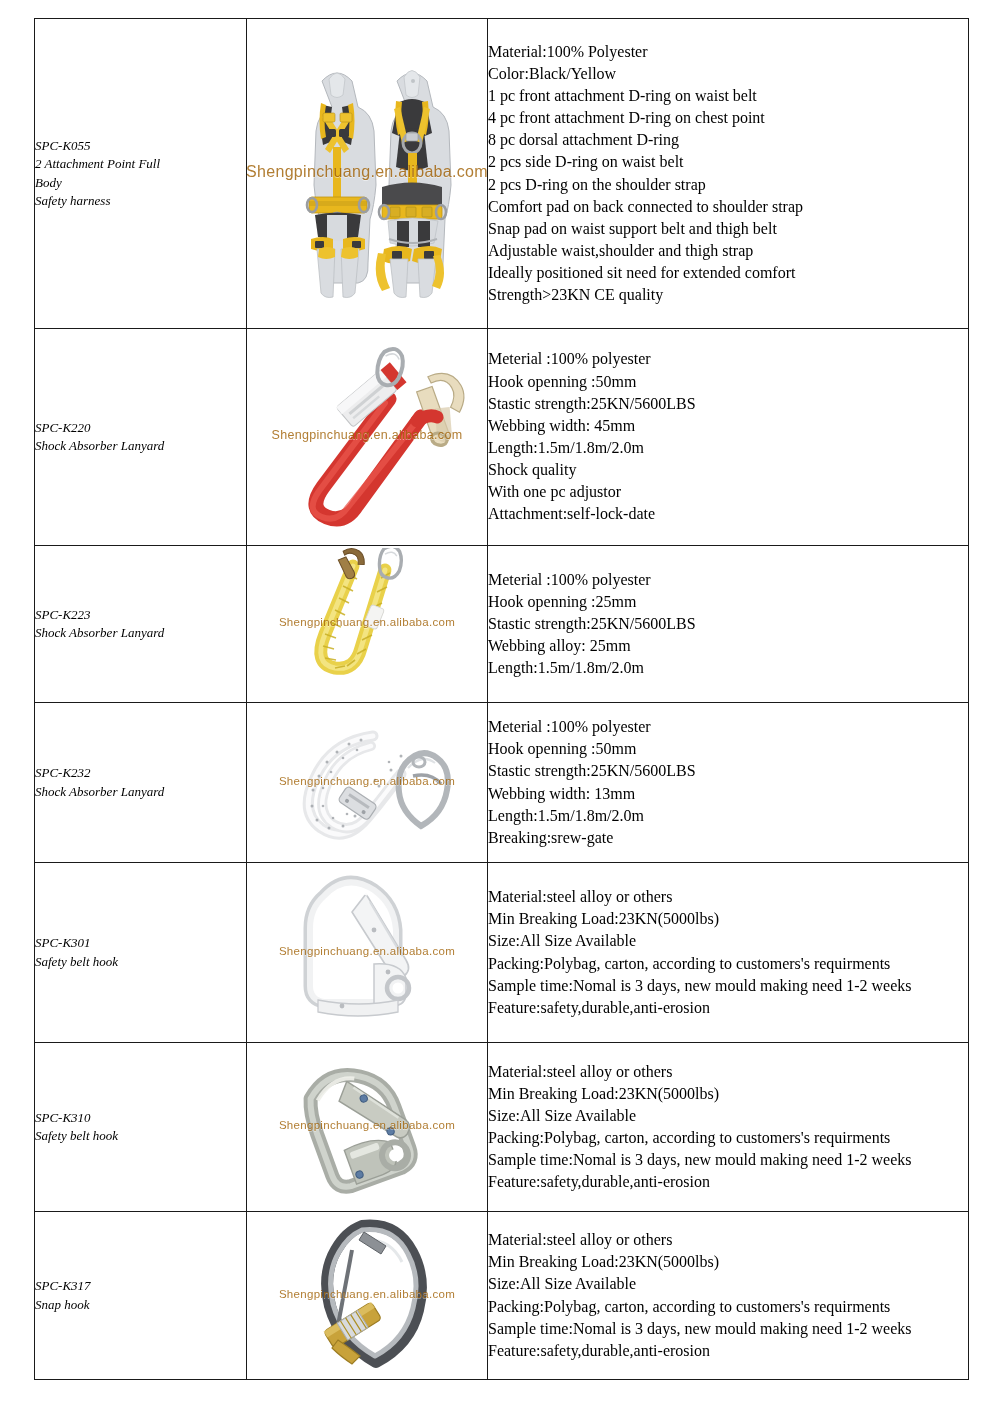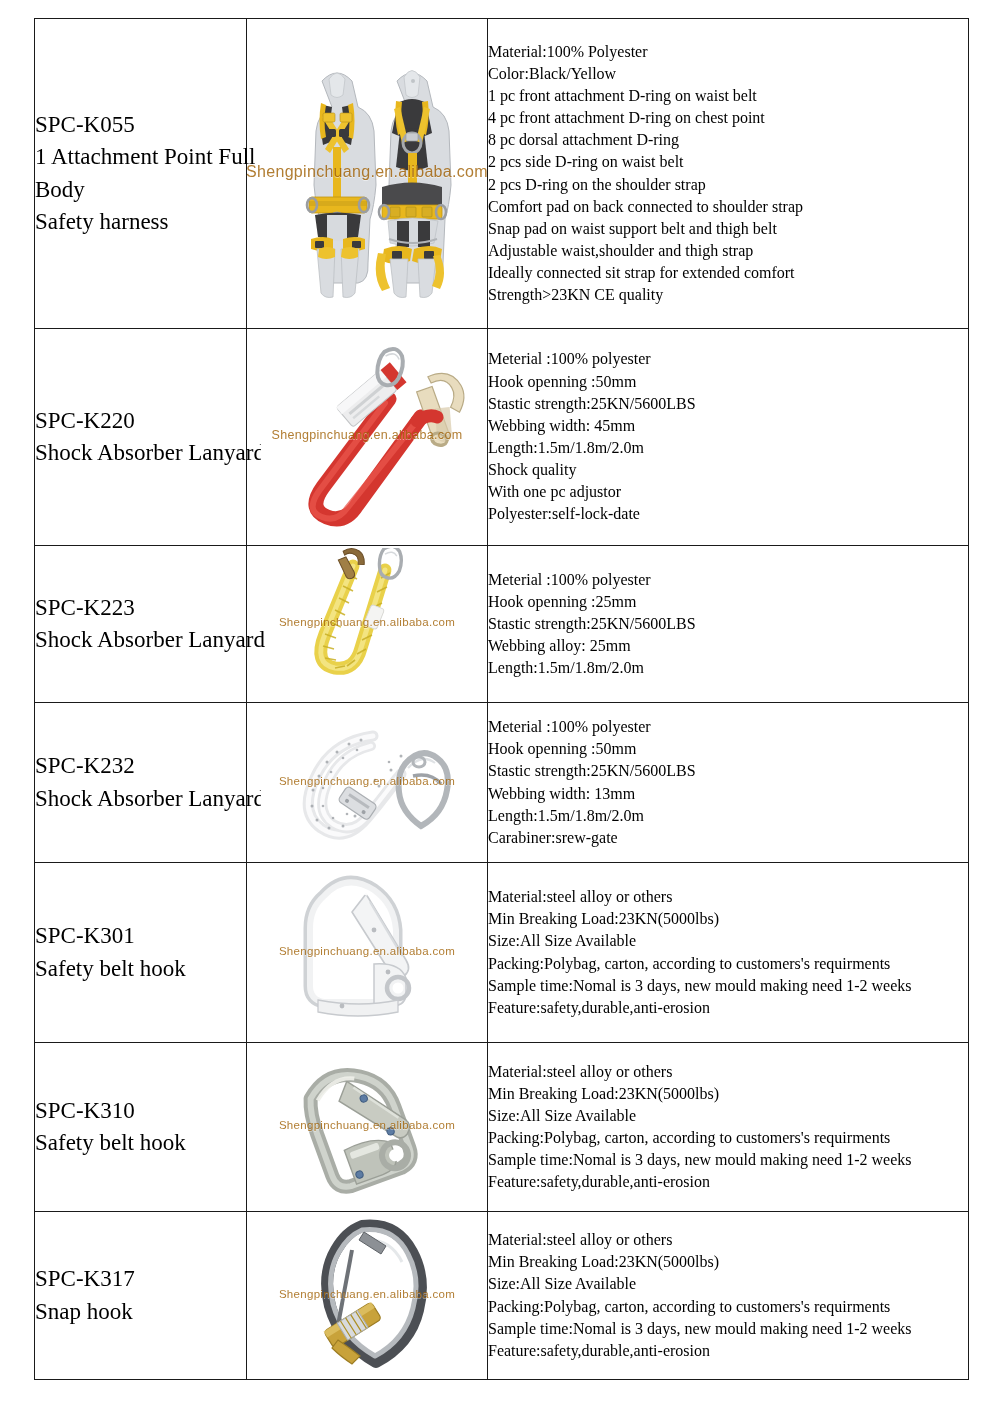--- a/index.html
+++ b/index.html
@@ -39,23 +39,24 @@
     padding: 0;
     background: #ffffff;
   }
 
   col.c-code  { width: 212px; }
   col.c-img   { width: 241px; }
   col.c-spec  { width: 481px; }
 
   td.code-cell {
     padding: 6px 0 6px 10px;
-    font-size: 23px;
+    font-size: 13px;
     line-height: 1.40;
     vertical-align: middle;
+    font-style: italic;
   }
   td.code-cell .code-line { white-space: pre; }
 
   td.img-cell {
     text-align: center;
     vertical-align: middle;
     padding: 6px 2px;
   }
 
   td.spec-cell {
@@ -101,21 +102,21 @@
     <colgroup>
       <col class="c-code">
       <col class="c-img">
       <col class="c-spec">
     </colgroup>
     <tbody>
 
       <tr style="height:310px">
         <td class="code-cell">
           <div class="code-line">SPC-K055</div>
-          <div class="code-line">1 Attachment Point Full</div>
+          <div class="code-line">2 Attachment Point Full</div>
           <div class="code-line">Body</div>
           <div class="code-line">Safety harness</div>
         </td>
         <td class="img-cell">
           <div class="stage">
             <svg width="200" height="258" viewBox="0 0 200 258">
               <rect x="0" y="0" width="200" height="258" fill="#ffffff"></rect>
 
               <g>
 
@@ -211,21 +212,21 @@
           <div class="spec-line">Material:100% Polyester</div>
           <div class="spec-line">Color:Black/Yellow</div>
           <div class="spec-line">1 pc front  attachment D-ring on waist belt</div>
           <div class="spec-line">4 pc front attachment  D-ring on chest point</div>
           <div class="spec-line">8 pc dorsal attachment D-ring</div>
           <div class="spec-line">2 pcs side D-ring on waist belt</div>
           <div class="spec-line">2 pcs D-ring on the shoulder strap</div>
           <div class="spec-line">Comfort pad on back connected to shoulder strap</div>
           <div class="spec-line">Snap pad on waist support belt and thigh belt</div>
           <div class="spec-line">Adjustable waist,shoulder and thigh strap</div>
-          <div class="spec-line">Ideally connected sit strap for extended  comfort</div>
+          <div class="spec-line">Ideally positioned sit need for extended  comfort</div>
           <div class="spec-line">Strength&gt;23KN   CE quality</div>
         </td>
       </tr>
 
       <tr style="height:217px">
         <td class="code-cell">
           <div class="code-line">SPC-K220</div>
           <div class="code-line">Shock Absorber Lanyard</div>
         </td>
         <td class="img-cell">
@@ -262,21 +263,21 @@
           </div>
         </td>
         <td class="spec-cell">
           <div class="spec-line">Meterial :100% polyester</div>
           <div class="spec-line">Hook openning  :50mm</div>
           <div class="spec-line">Stastic strength:25KN/5600LBS</div>
           <div class="spec-line">Webbing  width: 45mm</div>
           <div class="spec-line">Length:1.5m/1.8m/2.0m</div>
           <div class="spec-line">Shock quality</div>
           <div class="spec-line">With one pc adjustor</div>
-          <div class="spec-line">Polyester:self-lock-date</div>
+          <div class="spec-line">Attachment:self-lock-date</div>
         </td>
       </tr>
 
       <tr style="height:157px">
         <td class="code-cell">
           <div class="code-line">SPC-K223</div>
           <div class="code-line">Shock Absorber Lanyard</div>
         </td>
         <td class="img-cell">
           <div class="stage">
@@ -391,21 +392,21 @@
             </svg>
             <div class="wm sml">Shengpinchuang.en.alibaba.com</div>
           </div>
         </td>
         <td class="spec-cell">
           <div class="spec-line">Meterial :100% polyester</div>
           <div class="spec-line">Hook openning  :50mm</div>
           <div class="spec-line">Stastic strength:25KN/5600LBS</div>
           <div class="spec-line">Webbing  width: 13mm</div>
           <div class="spec-line">Length:1.5m/1.8m/2.0m</div>
-          <div class="spec-line">Carabiner:srew-gate</div>
+          <div class="spec-line">Breaking:srew-gate</div>
         </td>
       </tr>
 
       <tr style="height:180px">
         <td class="code-cell">
           <div class="code-line">SPC-K301</div>
           <div class="code-line">Safety belt hook</div>
         </td>
         <td class="img-cell">
           <div class="stage">

